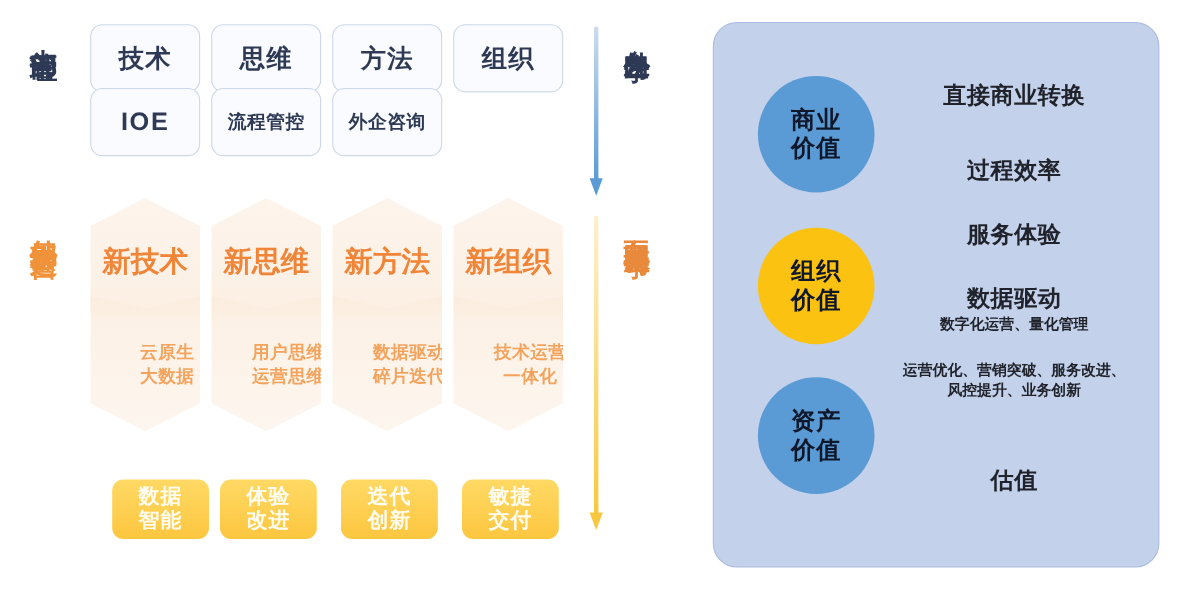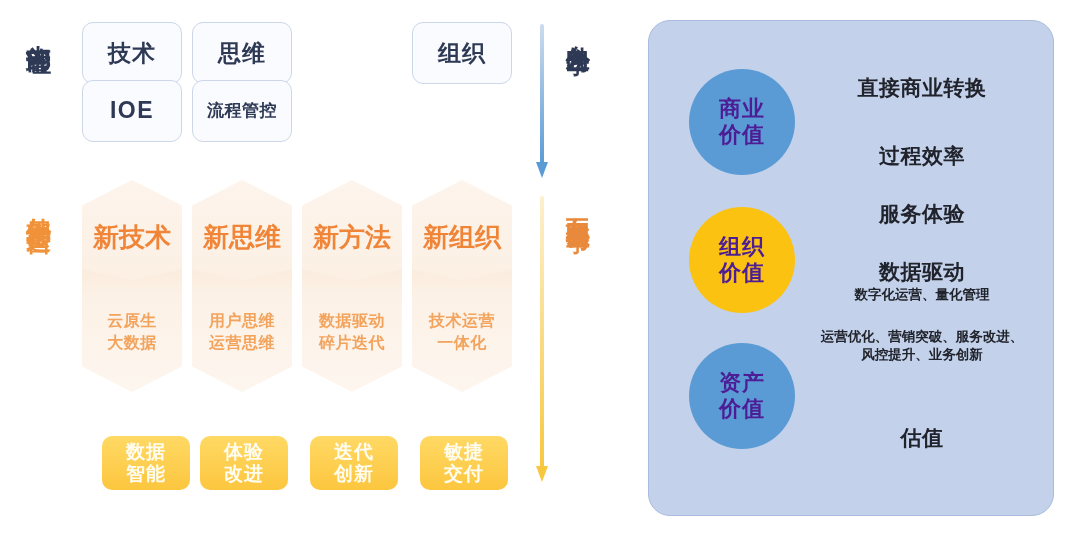--- a/index.html
+++ b/index.html
@@ -81,20 +81,21 @@
     font-size:26px;font-weight:bold;letter-spacing:0px;
     color:#f08437;
     white-space:nowrap;
   }
   .hex .h-sub{
     position:absolute;left:0;top:130px;width:100%;
     text-align:center;
     font-size:16px;font-weight:bold;line-height:1.35;
     color:#f3a35c;
     letter-spacing:.5px;
+    padding-left:20px;
   }
 
   
   .bot-row{position:absolute;left:90px;top:436px;width:440px;height:58px;}
   .pill{
     position:absolute;top:0;width:88px;height:54px;
     border-radius:10px;
     background:linear-gradient(180deg,#ffd964 0%,#fcc63f 100%);
     display:flex;align-items:center;justify-content:center;
     text-align:center;
@@ -138,21 +139,21 @@
     width:406px;height:496px;
     box-sizing:border-box;
     background:#c3d1ea;
     border:1.5px solid #a9bcdd;
     border-radius:22px;
   }
   .circle{
     position:absolute;border-radius:50%;
     display:flex;align-items:center;justify-content:center;
     text-align:left;
-    color:#4c1d95;
+    color:#0f172a;
     font-size:22px;font-weight:bold;line-height:1.2;
     letter-spacing:1px;
   }
   #circle-business{left:40px;top:48px;width:106px;height:106px;background:#5b9bd5;}
   #circle-org{left:40px;top:186px;width:106px;height:106px;background:#fbc211;}
   #circle-asset{left:40px;top:322px;width:106px;height:106px;background:#5b9bd5;}
 
   .rtext{
     position:absolute;left:150px;width:246px;
     text-align:center;color:#20232b;
@@ -179,20 +180,24 @@
 
     <div class="top-row">
       <div class="tcol c0">
         <div class="tbox up">技术</div>
         <div class="tbox low ioe">IOE</div>
       </div>
       <div class="tcol c1">
         <div class="tbox up">思维</div>
         <div class="tbox low">流程管控</div>
       </div>
+      <div class="tcol c2">
+        <div class="tbox up">方法</div>
+        <div class="tbox low">外企咨询</div>
+      </div>
       <div class="tcol c3">
         <div class="tbox up">组织</div>
       </div>
     </div>
 
     <div class="mid-row">
       <div class="hex c0">
         <div class="inner-chev"></div>
         <div class="h-title">新技术</div>
         <div class="h-sub">云原生<br>大数据</div>

